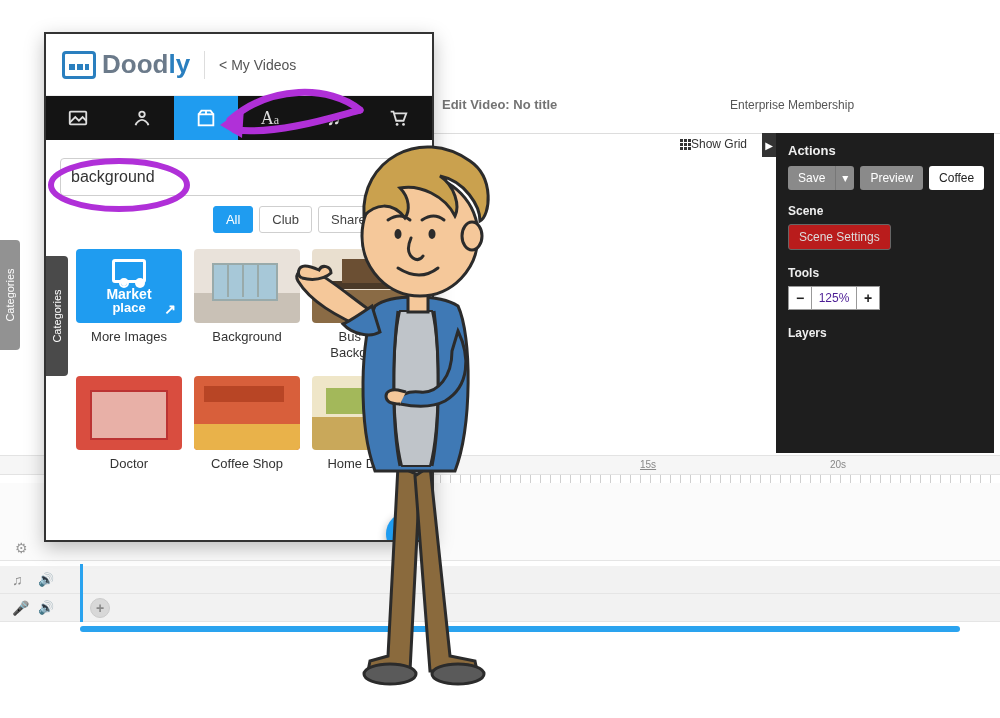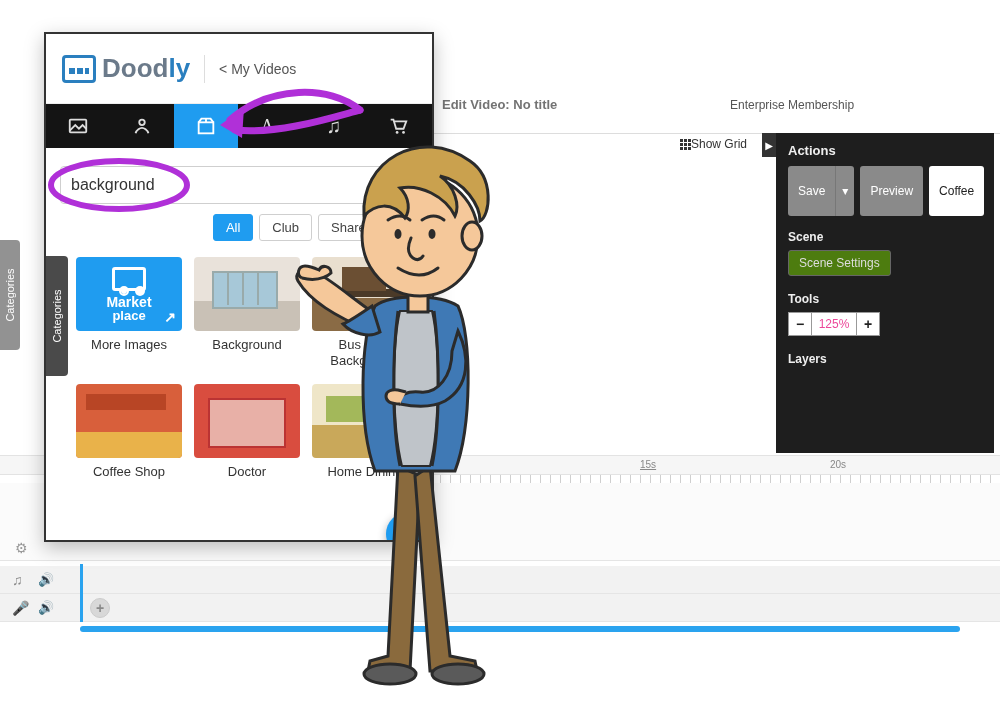--- a/index.html
+++ b/index.html
@@ -50,39 +50,39 @@
   }
   .right-chevron {
     position: absolute; left: -14px; top: 0; width: 14px; height: 24px;
     background: #333; color: #fff; display:flex; align-items:center; justify-content:center;
     font-size: 10px;
   }
   .rp-title { font-size: 13px; font-weight: bold; margin-bottom: 8px; }
   .rp-row { display: flex; gap: 6px; margin-bottom: 14px; }
   .rp-btn {
     background: #8a8a8a; color: #fff; border: none; border-radius: 3px;
-    padding: 18px 10px; font-size: 12px; cursor: pointer;
+    padding: 5px 10px; font-size: 12px; cursor: pointer;
   }
   .rp-btn.light { background: #fff; color: #222; }
   .rp-split { display:flex; }
   .rp-split .main { border-radius: 3px 0 0 3px; }
   .rp-split .caret { border-radius: 0 3px 3px 0; padding: 5px 6px; border-left:1px solid #777;}
   .rp-sub { font-size: 12px; font-weight: bold; margin: 6px 0; }
   .rp-outline {
-    background:#4d7c0f; color:#ddd; border:1px solid #666; border-radius:3px;
+    background:#b91c1c; color:#ddd; border:1px solid #666; border-radius:3px;
     padding:5px 10px; font-size:12px; cursor:pointer;
   }
   .zoom { display:flex; align-items:center; margin-top:4px; }
   .zoom button {
     width:24px; height:24px; border:1px solid #999; background:#fff; color:#222;
     font-size:14px; font-weight:bold; cursor:pointer;
   }
   .zoom .val {
     height:24px; min-width:44px; border-top:1px solid #999; border-bottom:1px solid #999;
-    background:#fff; color:#ec4899; font-size:12px; display:flex; align-items:center; justify-content:center;
+    background:#fff; color:#4c1d95; font-size:12px; display:flex; align-items:center; justify-content:center;
     padding:4px 4px;
   }
 
   
   .canvas {
     position:absolute; left: 430px; top:160px; width: 345px; height: 280px;
     background:#fff;
   }
 
   
@@ -128,21 +128,21 @@
     background:#2aa3ef; border-radius:3px;
   }
 
   
   .popup {
     position:absolute; left:44px; top:32px; width:390px; height:510px;
     background:#fff; border:2px solid #333; box-shadow: 0 6px 18px rgba(0,0,0,.25);
     overflow:hidden;
   }
   .popup-header {
-    height:70px; display:flex; align-items:center; gap:14px; padding:15px 16px;
+    height:62px; display:flex; align-items:center; gap:14px; padding:15px 16px;
     border-bottom:1px solid #eee;
     text-align:right;
   }
   .logo { display:flex; align-items:center; gap:6px; }
   .logo-mark {
     width:34px; height:28px; border:3px solid #2a7fbf; border-radius:4px; position:relative;
     background:#fff;
   }
   .logo-mark::after {
     content:""; position:absolute; left:4px; right:4px; top:10px; height:6px;
@@ -404,26 +404,26 @@
     </div>
     <div class="tile">
       <div class="thumb room1"></div>
       <div class="tile-label">Background</div>
     </div>
     <div class="tile">
       <div class="thumb bus"></div>
       <div class="tile-label">Bus Stop Background</div>
     </div>
     <div class="tile">
+      <div class="thumb doctor"></div>
+      <div class="tile-label">Doctor</div>
+    </div>
+    <div class="tile">
       <div class="thumb coffee"></div>
       <div class="tile-label">Coffee Shop</div>
-    </div>
-    <div class="tile">
-      <div class="thumb doctor"></div>
-      <div class="tile-label">Doctor</div>
     </div>
     <div class="tile">
       <div class="thumb dining"></div>
       <div class="tile-label">Home Dining</div>
     </div>
   </div>
 
   <div class="fab">
     <span>+</span>
   </div>

